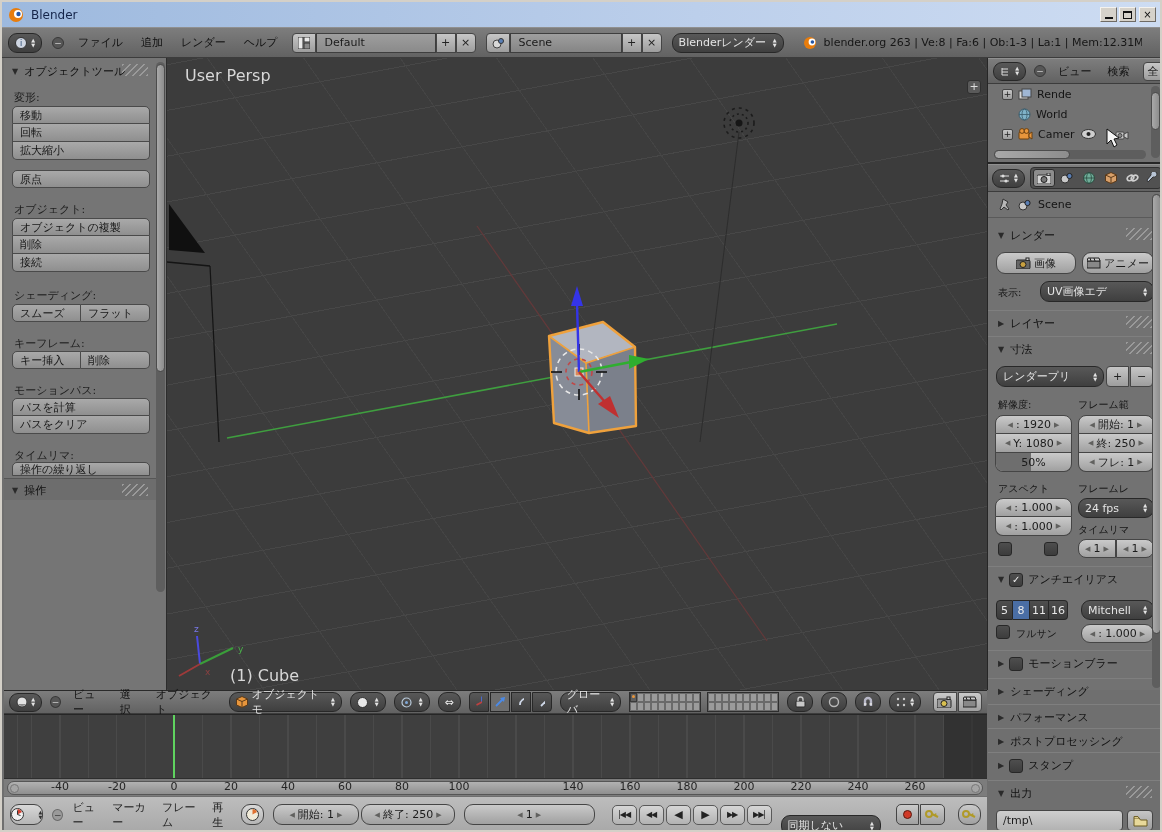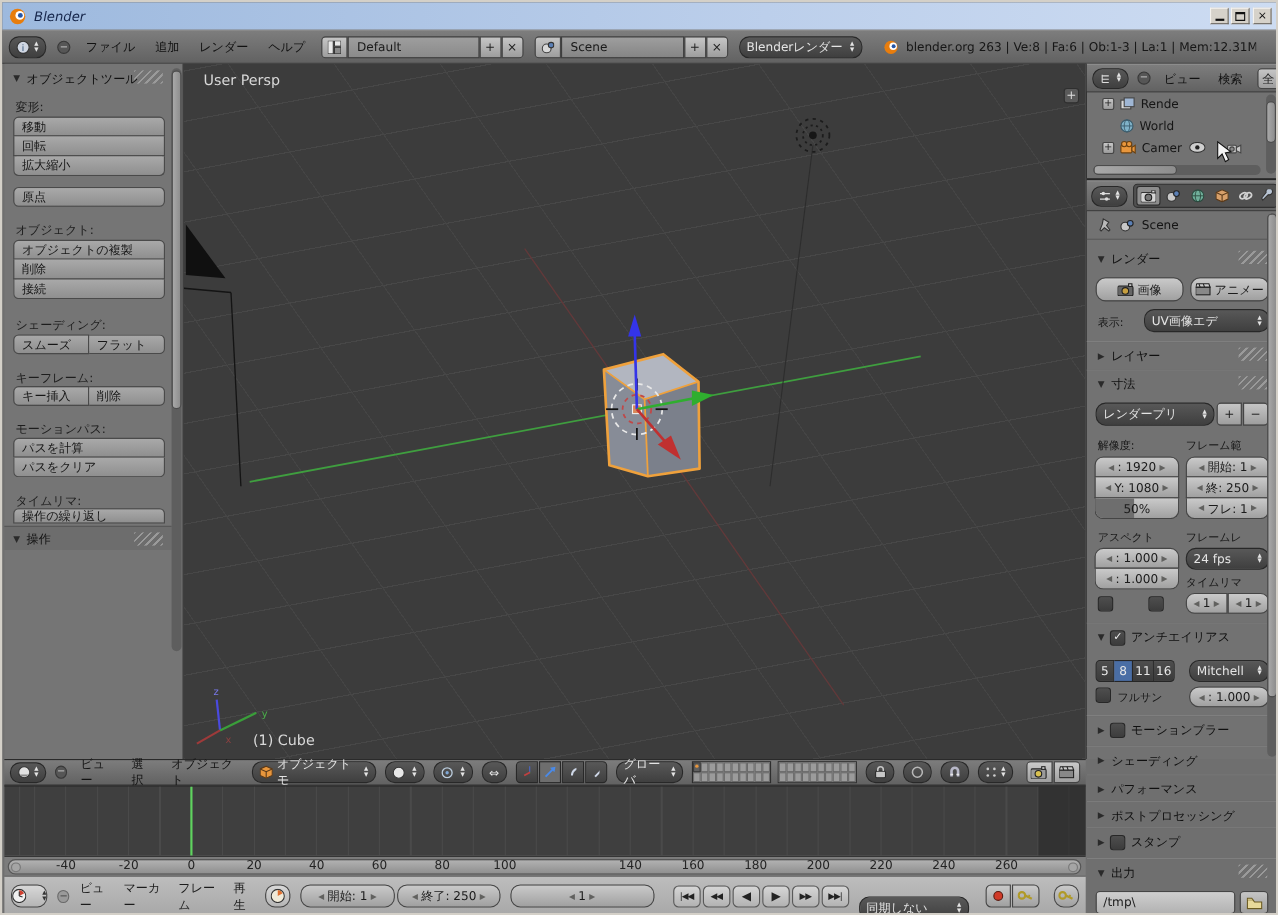--- a/index.html
+++ b/index.html
@@ -1,21 +1,21 @@
 <!DOCTYPE html>
 <html><head>
 <meta charset="utf-8">
 <style>
   *{margin:0;padding:0;box-sizing:border-box;}
   html,body{width:1162px;height:832px;background:#d4d0c8;font-family:"DejaVu Sans",sans-serif;}
   #app{position:relative;width:1162px;height:832px;background:#6f6f6f;border:2px solid #d4d0c8;overflow:hidden;}
   .abs{position:absolute;}
   .f{display:flex;align-items:center;}
   
-  .titlebar{left:0;top:0;width:1158px;height:25px;background:linear-gradient(90deg,#9db9de,#bccfeb 60%,#cddcf2);display:flex;align-items:center;padding-left:6px;font-style:italic;}
+  .titlebar{left:0;top:0;width:1158px;height:25px;background:linear-gradient(90deg,#9db9de,#bccfeb 60%,#cddcf2);display:flex;align-items:center;padding-left:6px;}
   .title-text{font-size:12px;color:#15254a;margin-left:7px;}
   .winbtn{width:17px;height:15px;background:#d6d2ca;border:1px solid;border-color:#f4f2ee #6e6a64 #6e6a64 #f4f2ee;margin-left:2px;display:flex;align-items:center;justify-content:center;font-size:10px;color:#111;}
   
   .bar{background:linear-gradient(#7d7d7d,#626262);border-top:1px solid #909090;border-bottom:1px solid #3c3c3c;}
   .menu{font-size:11px;color:#111;padding:0 4px;}
   .capd{background:linear-gradient(#585858,#3f3f3f);border:1px solid #282828;border-radius:9px;color:#e4e4e4;font-size:11px;display:flex;align-items:center;padding:0 6px;gap:4px;}
   .capl{background:linear-gradient(#cacaca,#a0a0a0);border:1px solid #454545;border-radius:9px;color:#1b1b1b;font-size:11px;display:flex;align-items:center;justify-content:center;gap:3px;}
   .sq{background:linear-gradient(#c6c6c6,#9d9d9d);border:1px solid #454545;color:#222;display:flex;align-items:center;justify-content:center;font-size:11px;}
   .updown{display:flex;flex-direction:column;font-size:5px;line-height:5px;color:inherit;margin-left:auto;}
   .arrL,.arrR{font-size:7px;color:#61615f;}
@@ -30,21 +30,21 @@
   .r-all{border-radius:5px;}
   .phdr{font-size:11px;color:#101010;display:flex;align-items:center;gap:6px;}
   .tri{font-size:8px;color:#2a2a2a;}
   .hatch{position:absolute;width:26px;height:12px;background:repeating-linear-gradient(135deg,#9a9a9a 0 1.5px,transparent 1.5px 5px);}
   .scroll-tr{background:#5e5e5e;border-radius:5px;}
   .scroll-th{background:linear-gradient(90deg,#a9a9a9,#8d8d8d);border-radius:5px;border:1px solid #4c4c4c;}
   
   .vp{left:165px;top:56px;width:820px;height:632px;background:#3c3c3c;overflow:hidden;}
   .gridA{position:absolute;inset:0;background:repeating-linear-gradient(-10.6deg,#474747 0 1px,transparent 1px 45px);}
   .gridB{position:absolute;inset:0;background:repeating-linear-gradient(55deg,#454545 0 1px,transparent 1px 79px);opacity:.9;}
-  .vp-label{position:absolute;font-size:13px;color:#d8d8d8;}
+  .vp-label{position:absolute;font-size:16px;color:#d8d8d8;}
   
   .rpanel{left:985px;top:56px;width:175px;height:632px;background:#727272;border-left:1px solid #262626;}
   .chk{width:14px;height:14px;border-radius:3px;background:linear-gradient(#4e4e4e,#3c3c3c);border:1px solid #272727;color:#eee;font-size:10px;line-height:12px;text-align:center;}
   .seg{height:20px;background:linear-gradient(#4e4e4e,#3a3a3a);border:1px solid #262626;color:#e8e8e8;font-size:11px;display:flex;align-items:center;justify-content:center;}
   .sep{position:absolute;left:0;width:165px;height:1px;background:#5a5a5a;border-bottom:1px solid #7f7f7f;}
   .plabel{font-size:10px;color:#161616;position:absolute;}
   
   .tl-canvas{left:2px;top:712px;width:983px;height:64px;background:#3f3f3f;border-top:1px solid #262626;overflow:hidden;}
   .tl-ruler{left:2px;top:776px;width:983px;height:18px;background:#7c7c7c;border-top:1px solid #2e2e2e;}
   .tl-capsule{position:absolute;left:3px;top:2px;width:976px;height:14px;border-radius:8px;background:linear-gradient(#b2b2b2,#8f8f8f);border:1px solid #565656;}

